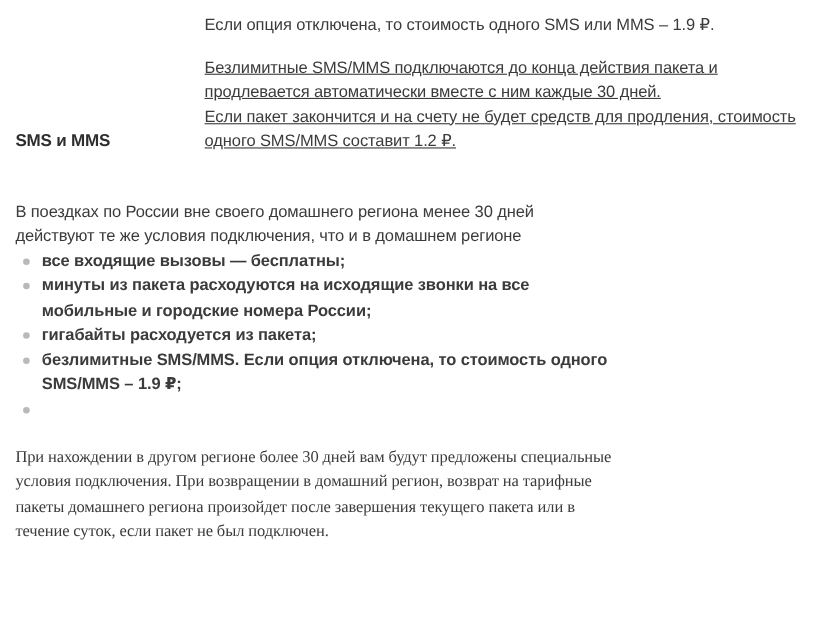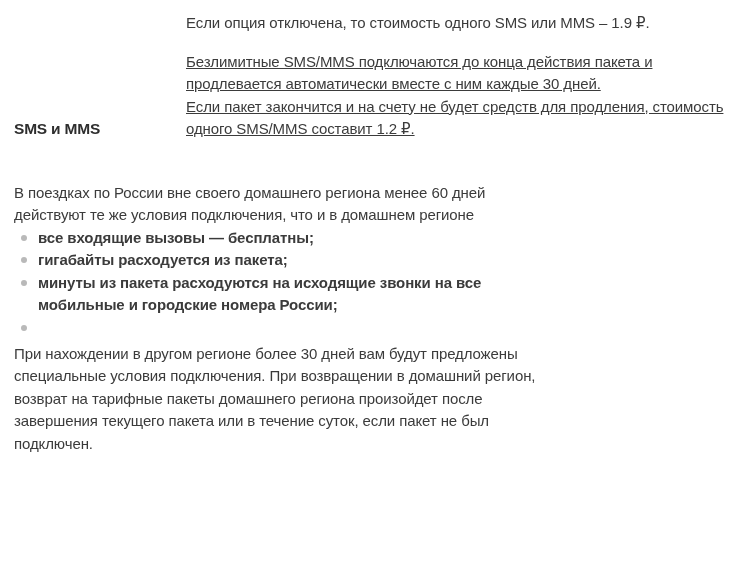--- a/index.html
+++ b/index.html
@@ -25,21 +25,21 @@
     width:172px;
     flex-shrink:0;
     font-weight:bold;
     font-size:15.5px;
     color:var(--label);
     letter-spacing:-0.2px;
   }
   .content-col{width:545px;}
   .para{margin:0;}
   .para.gap{margin-top:16px;text-decoration:underline;}
-  .para.gap2{margin-top:26px;}
+  .para.gap2{margin-top:43px;font-family:Liberation Serif, serif;}
   .line{display:block;}
   ul.bullet-list{list-style:none;font-weight:bold;}
   ul.bullet-list li{
     position:relative;
     padding-left:24px;
   }
   .bullet-dot{
     position:absolute;
     left:7px;
     top:8px;
@@ -62,34 +62,38 @@
     <p class="para gap">
       <span class="line">Безлимитные SMS/MMS подключаются до конца действия пакета и продлевается автоматически вместе с ним каждые 30 дней.</span>
       <span class="line">Если пакет закончится и на счету не будет средств для продления, стоимость одного SMS/MMS составит 1.2 ₽.</span>
     </p>
   </div>
 </div>
 
 <div class="section">
   <div class="content-col">
     <p class="para">
-      <span class="line">В поездках по России вне своего домашнего региона менее 60 дней действуют те же условия подключения, что и в домашнем регионе</span>
+      <span class="line">В поездках по России вне своего домашнего региона менее 30 дней действуют те же условия подключения, что и в домашнем регионе</span>
     </p>
     <ul class="bullet-list">
       <li>
         <span class="bullet-dot"></span>
         <span>все входящие вызовы — бесплатны;</span>
       </li>
       <li>
         <span class="bullet-dot"></span>
+        <span>минуты из пакета расходуются на исходящие звонки на все мобильные и городские номера России;</span>
+      </li>
+      <li>
+        <span class="bullet-dot"></span>
         <span>гигабайты расходуется из пакета;</span>
       </li>
       <li>
         <span class="bullet-dot"></span>
-        <span>минуты из пакета расходуются на исходящие звонки на все мобильные и городские номера России;</span>
+        <span>безлимитные SMS/MMS. Если опция отключена, то стоимость одного SMS/MMS – 1.9 ₽;</span>
       </li>
       <li>
         <span class="bullet-dot"></span>
       </li>
     </ul>
     <p class="para gap2">
       <span class="line">При нахождении в другом регионе более 30 дней вам будут предложены специальные условия подключения. При возвращении в домашний регион, возврат на тарифные пакеты домашнего региона произойдет после завершения текущего пакета или в течение суток, если пакет не был подключен.</span>
     </p>
   </div>
 </div>

